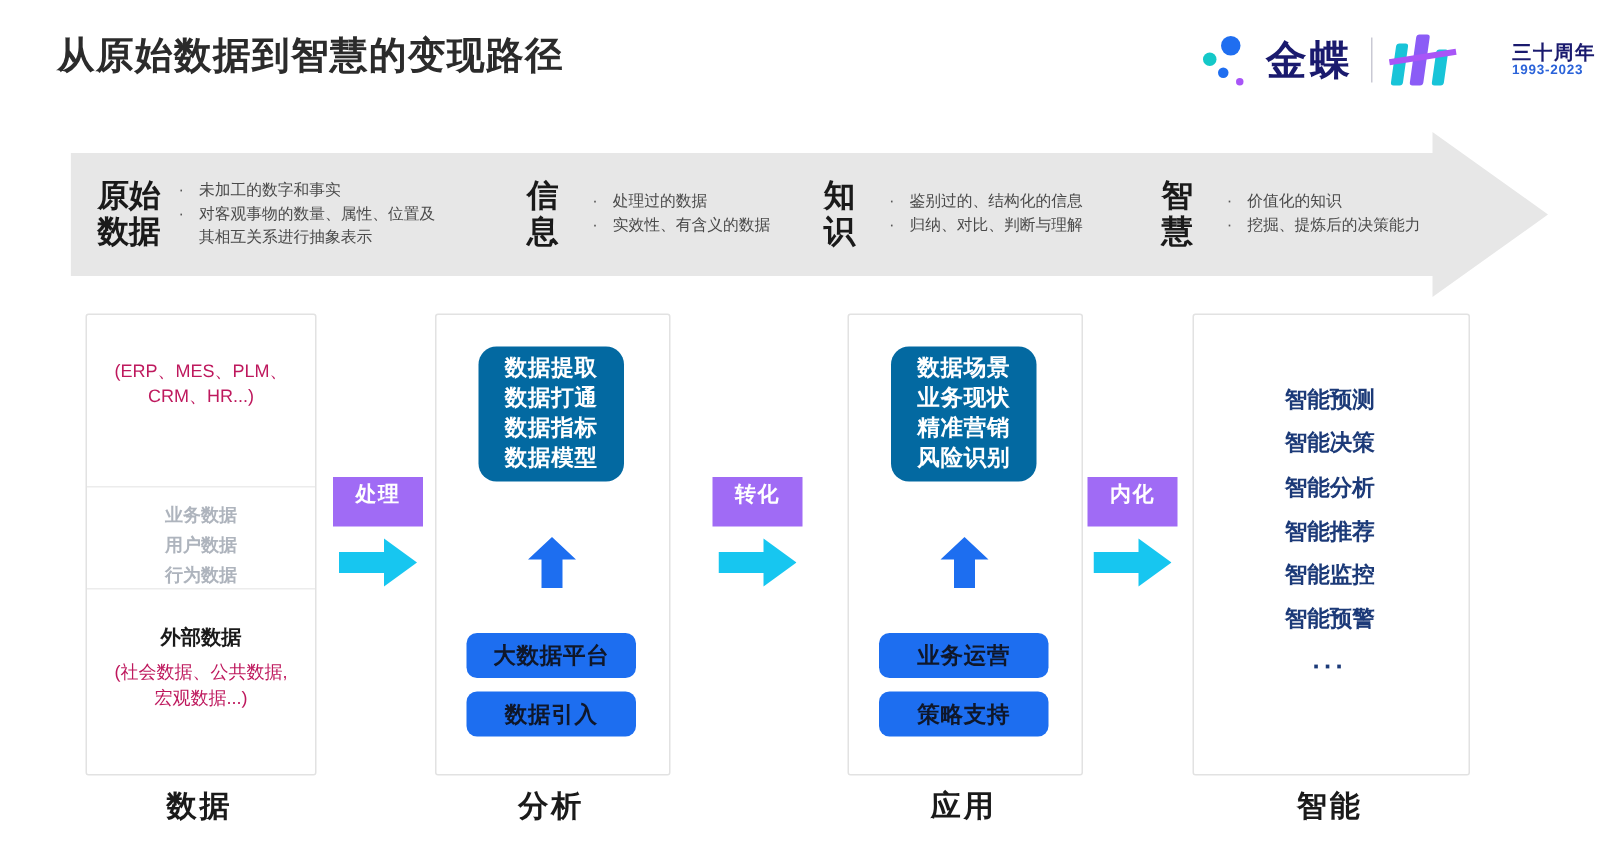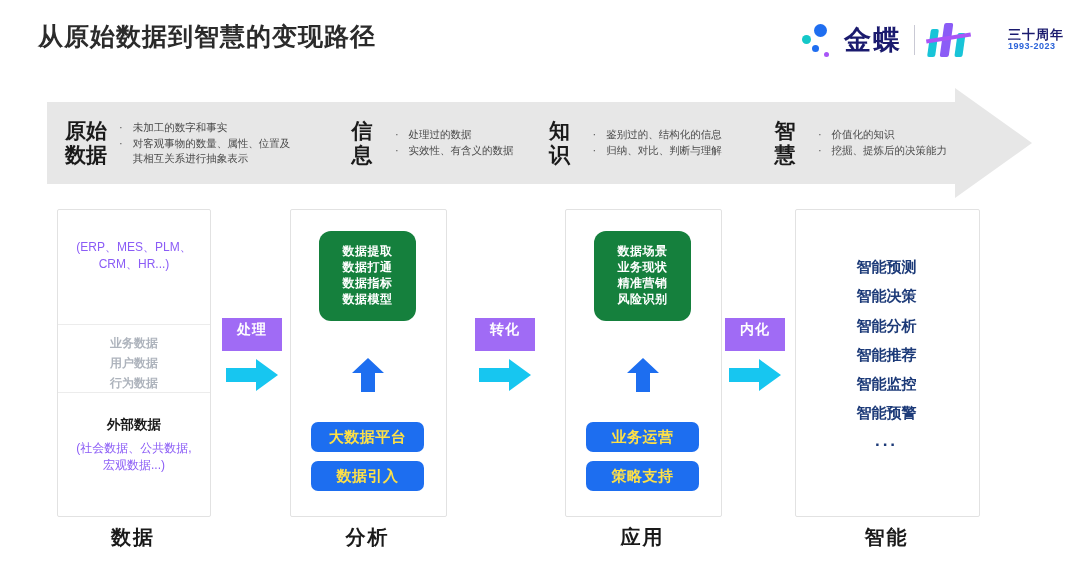--- a/index.html
+++ b/index.html
@@ -80,35 +80,35 @@
     position:absolute;background:#fff;border:1px solid #e2e2e2;border-radius:2px;
   }
   #card1{left:57px;top:209px;width:152px;height:306px;}
   #card2{left:290px;top:209px;width:155px;height:306px;}
   #card3{left:565px;top:209px;width:155px;height:306px;}
   #card4{left:795px;top:209px;width:183px;height:306px;}
 
   .seg{position:relative;}
   .seg-divider{border-bottom:1px solid #ececec;}
   .seg-title{font-size:13.5px;font-weight:bold;color:#1a1a1a;text-align:center;}
-  .seg-sub{font-size:12px;color:#8b5cf6;text-align:center;line-height:1.45;}
+  .seg-sub{font-size:12px;color:#be185d;text-align:center;line-height:1.45;}
   .seg-muted{font-size:12px;color:#aeb4bd;font-weight:bold;text-align:center;line-height:1.65;}
 
   #card1 .s1{height:115px;padding-top:23px;box-sizing:border-box;}
   #card1 .s2{height:68px;padding-top:9px;box-sizing:border-box;}
   #card1 .s3{height:122px;padding-top:23px;box-sizing:border-box;}
 
   
   .blue-box{
-    position:absolute;background:#15803d;color:#fff;border-radius:12px;
+    position:absolute;background:#0369a1;color:#fff;border-radius:12px;
     display:flex;flex-direction:column;align-items:center;justify-content:center;
-    font-size:12px;font-weight:bold;line-height:1.32;letter-spacing:0.5px;
+    font-size:15px;font-weight:bold;line-height:1.32;letter-spacing:0.5px;
   }
   .pill{
-    position:absolute;background:#1d6ef0;color:#fde047;border-radius:7px;
+    position:absolute;background:#1d6ef0;color:#0f172a;border-radius:7px;
     display:flex;align-items:center;justify-content:center;
     font-size:15px;font-weight:bold;letter-spacing:0.5px;
   }
   .up-arrow{position:absolute;width:34px;height:34px;}
   .up-arrow svg{display:block;}
 
   #b2main{left:319px;top:231px;width:97px;height:90px;}
   #b2arrow{left:351px;top:358px;}
   #b2p1{left:311px;top:422px;width:113px;height:30px;}
   #b2p2{left:311px;top:461px;width:113px;height:30px;}

